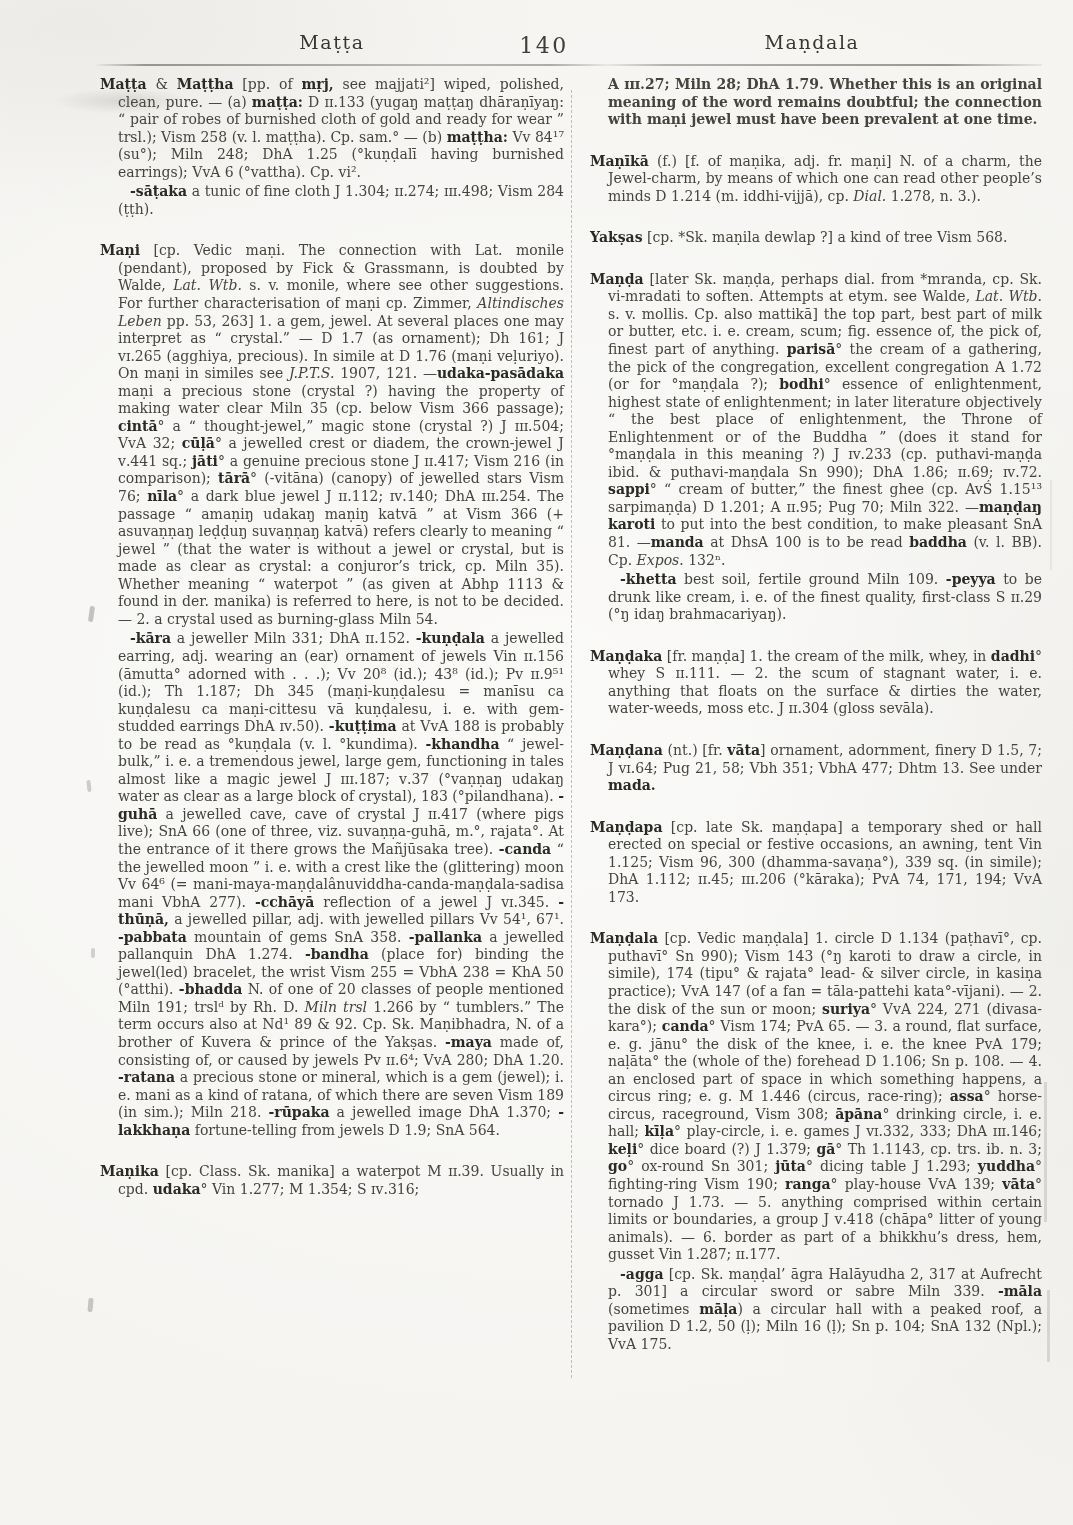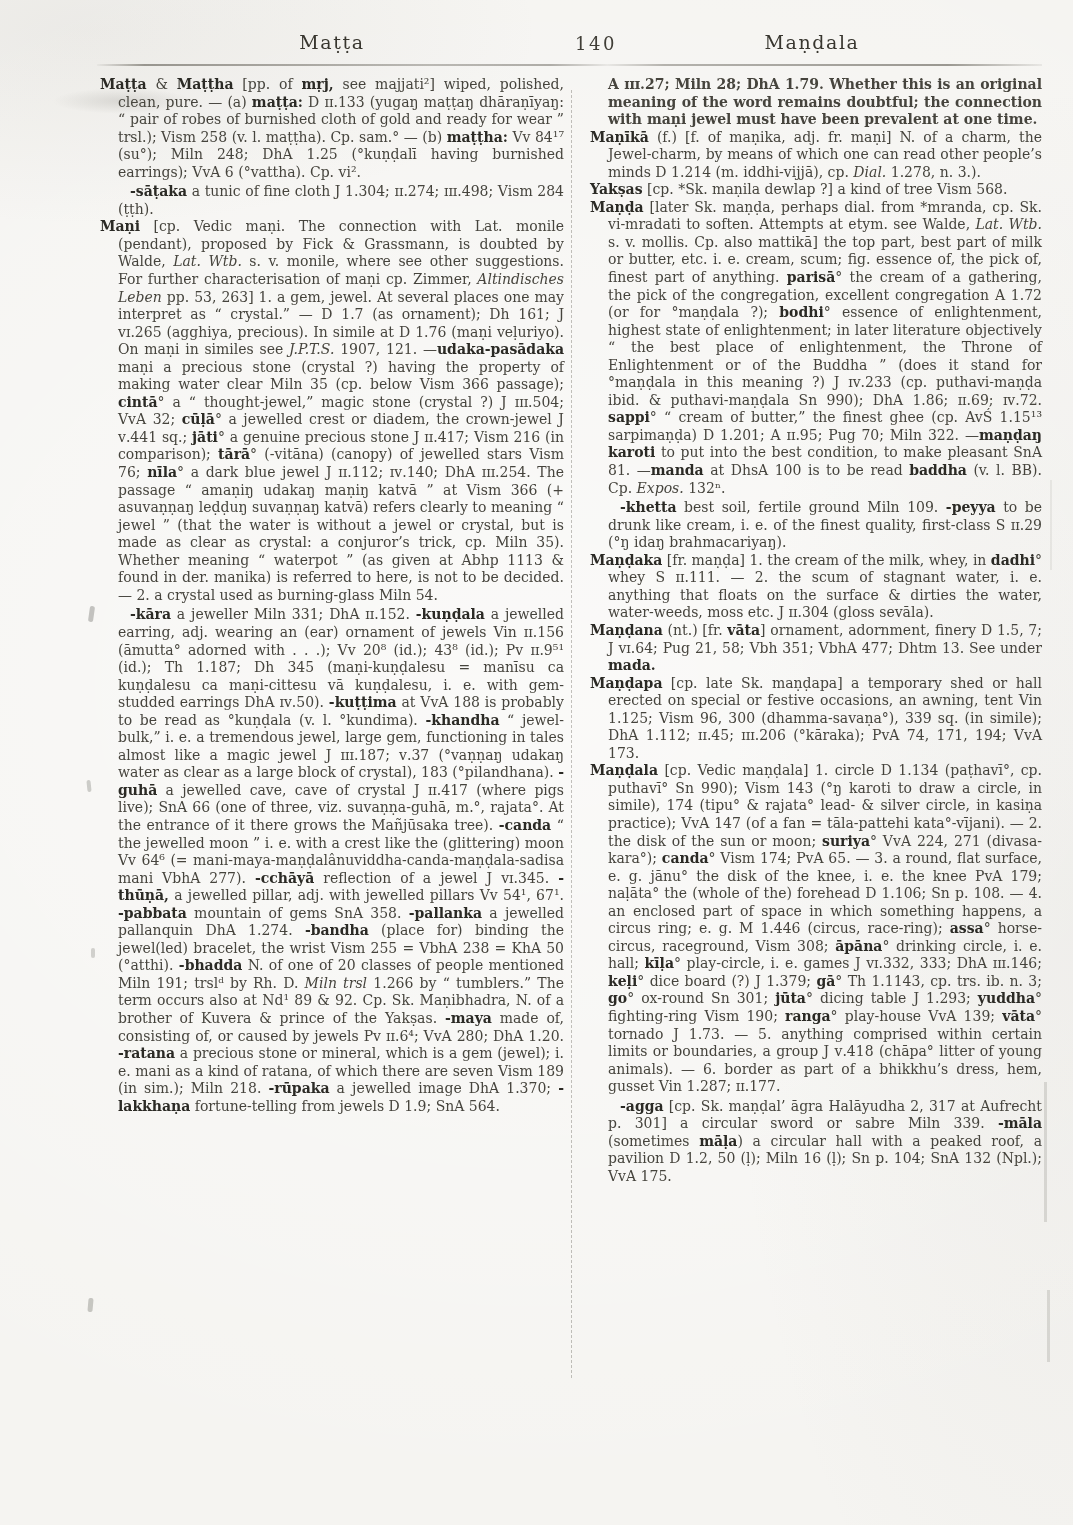--- a/index.html
+++ b/index.html
@@ -31,23 +31,23 @@
     font-size: 19px;
     letter-spacing: 1.6px;
     color: #38362f;
     white-space: nowrap;
   }
   .hw-left  { left: 332px; }
   .hw-right { left: 812px; }
   .pageno {
     position: absolute;
     top: 33px;
-    left: 596px;
+    left: 544px;
     transform: translateX(-50%);
-    font-size: 18px;
+    font-size: 22px;
     letter-spacing: 2.5px;
     color: #403e37;
     text-align: right;
   }
   .header-rule {
     position: absolute;
     top: 64px;
     left: 97px;
     width: 945px;
     height: 2px;
@@ -77,21 +77,21 @@
   }
   .col-left  { left: 100px; width: 464px; }
   .col-right { left: 590px; width: 452px; }
   .col p {
     margin: 0;
     font-size: 14px;
     line-height: 17.55px;
     color: #46443d;
     overflow-wrap: break-word;
   }
-  .col p.entry { padding-left: 18px; text-indent: -18px; margin-top: 0; }
+  .col p.entry { padding-left: 18px; text-indent: -18px; margin-top: 24px; }
   .col p.entry:first-child, .col p.cont:first-child { margin-top: 0; }
   .col p.sub   { padding-left: 18px; text-indent: 12px; margin-top: 2px; }
   .col p.cont  { padding-left: 18px; text-indent: 0; font-weight: bold; }
   .seg-b { font-weight: bold; color: #2b2a25; }
   .seg-i { font-style: italic; }
   
   .smudge-top-left {
     position: absolute;
     left: 52px; top: 88px;
     width: 140px; height: 26px;
@@ -116,20 +116,21 @@
   <div class="hw hw-right">Maṇḍala</div>
   <div class="header-rule"></div>
 
   <div class="column-divider"></div>
 
   <div class="col col-left" id="col-left">
       <p class="entry"><span class="seg-b">Maṭṭa</span><span> &amp; </span><span class="seg-b">Maṭṭha</span><span> [pp. of </span><span class="seg-b">mṛj,</span><span> see majjati²] wiped, polished, clean, pure. — (a) </span><span class="seg-b">maṭṭa:</span><span> D ɪɪ.133 (yugaŋ maṭṭaŋ dhāraṇīyaŋ: “ pair of robes of burnished cloth of gold and ready for wear ” trsl.); Vism 258 (v. l. maṭṭha). Cp. sam.° — (b) </span><span class="seg-b">maṭṭha:</span><span> Vv 84¹⁷ (su°); Miln 248; DhA 1.25 (°kuṇḍalī having burnished earrings); VvA 6 (°vattha). Cp. vi².</span></p>
       <p class="sub"><span class="seg-b">-sāṭaka</span><span> a tunic of fine cloth J 1.304; ɪɪ.274; ɪɪɪ.498; Vism 284 (ṭṭh).</span></p>
       <p class="entry"><span class="seg-b">Maṇi</span><span> [cp. Vedic maṇi. The connection with Lat. monile (pendant), proposed by Fick &amp; Grassmann, is doubted by Walde, </span><span class="seg-i">Lat. Wtb.</span><span> s. v. monile, where see other suggestions. For further characterisation of maṇi cp. Zimmer, </span><span class="seg-i">Altindisches Leben</span><span> pp. 53, 263] 1. a gem, jewel. At several places one may interpret as “ crystal.” — D 1.7 (as ornament); Dh 161; J ᴠɪ.265 (agghiya, precious). In simile at D 1.76 (maṇi veḷuriyo). On maṇi in similes see </span><span class="seg-i">J.P.T.S.</span><span> 1907, 121. —</span><span class="seg-b">udaka-pasādaka</span><span> maṇi a precious stone (crystal ?) having the property of making water clear Miln 35 (cp. below Vism 366 passage); </span><span class="seg-b">cintā</span><span>° a “ thought-jewel,” magic stone (crystal ?) J ɪɪɪ.504; VvA 32; </span><span class="seg-b">cūḷā</span><span>° a jewelled crest or diadem, the crown-jewel J ᴠ.441 sq.; </span><span class="seg-b">jāti</span><span>° a genuine precious stone J ɪɪ.417; Vism 216 (in comparison); </span><span class="seg-b">tārā</span><span>° (-vitāna) (canopy) of jewelled stars Vism 76; </span><span class="seg-b">nīla</span><span>° a dark blue jewel J ɪɪ.112; ɪᴠ.140; DhA ɪɪɪ.254. The passage “ amaṇiŋ udakaŋ maṇiŋ katvā ” at Vism 366 (+ asuvaṇṇaŋ leḍḍuŋ suvaṇṇaŋ katvā) refers clearly to meaning “ jewel ” (that the water is without a jewel or crystal, but is made as clear as crystal: a conjuror’s trick, cp. Miln 35). Whether meaning “ waterpot ” (as given at Abhp 1113 &amp; found in der. manika) is referred to here, is not to be decided. — 2. a crystal used as burning-glass Miln 54.</span></p>
       <p class="sub"><span class="seg-b">-kāra</span><span> a jeweller Miln 331; DhA ɪɪ.152. </span><span class="seg-b">-kuṇḍala</span><span> a jewelled earring, adj. wearing an (ear) ornament of jewels Vin ɪɪ.156 (āmutta° adorned with . . .); Vv 20⁸ (id.); 43⁸ (id.); Pv ɪɪ.9⁵¹ (id.); Th 1.187; Dh 345 (maṇi-kuṇḍalesu = manīsu ca kuṇḍalesu ca maṇi-cittesu vā kuṇḍalesu, i. e. with gem-studded earrings DhA ɪᴠ.50). </span><span class="seg-b">-kuṭṭima</span><span> at VvA 188 is probably to be read as °kuṇḍala (v. l. °kundima). </span><span class="seg-b">-khandha</span><span> “ jewel-bulk,” i. e. a tremendous jewel, large gem, functioning in tales almost like a magic jewel J ɪɪɪ.187; ᴠ.37 (°vaṇṇaŋ udakaŋ water as clear as a large block of crystal), 183 (°pilandhana). </span><span class="seg-b">-guhā</span><span> a jewelled cave, cave of crystal J ɪɪ.417 (where pigs live); SnA 66 (one of three, viz. suvaṇṇa-guhā, m.°, rajata°. At the entrance of it there grows the Mañjūsaka tree). </span><span class="seg-b">-canda</span><span> “ the jewelled moon ” i. e. with a crest like the (glittering) moon Vv 64⁶ (= mani-maya-maṇḍalânuviddha-canda-maṇḍala-sadisa mani VbhA 277). </span><span class="seg-b">-cchāyā</span><span> reflection of a jewel J ᴠɪ.345. </span><span class="seg-b">-thūṇā,</span><span> a jewelled pillar, adj. with jewelled pillars Vv 54¹, 67¹. </span><span class="seg-b">-pabbata</span><span> mountain of gems SnA 358. </span><span class="seg-b">-pallanka</span><span> a jewelled pallanquin DhA 1.274. </span><span class="seg-b">-bandha</span><span> (place for) binding the jewel(led) bracelet, the wrist Vism 255 = VbhA 238 = KhA 50 (°atthi). </span><span class="seg-b">-bhadda</span><span> N. of one of 20 classes of people mentioned Miln 191; trslᵈ by Rh. D. </span><span class="seg-i">Miln trsl</span><span> 1.266 by “ tumblers.” The term occurs also at Nd¹ 89 &amp; 92. Cp. Sk. Maṇibhadra, N. of a brother of Kuvera &amp; prince of the Yakṣas. </span><span class="seg-b">-maya</span><span> made of, consisting of, or caused by jewels Pv ɪɪ.6⁴; VvA 280; DhA 1.20. </span><span class="seg-b">-ratana</span><span> a precious stone or mineral, which is a gem (jewel); i. e. mani as a kind of ratana, of which there are seven Vism 189 (in sim.); Miln 218. </span><span class="seg-b">-rūpaka</span><span> a jewelled image DhA 1.370; </span><span class="seg-b">-lakkhaṇa</span><span> fortune-telling from jewels D 1.9; SnA 564.</span></p>
+      <p class="entry"><span class="seg-b">Maṇika</span><span> [cp. Class. Sk. manika] a waterpot M ɪɪ.39. Usually in cpd. </span><span class="seg-b">udaka</span><span>° Vin 1.277; M 1.354; S ɪᴠ.316;</span></p>
     </div>
   <div class="col col-right" id="col-right">
       <p class="cont"><span>A ɪɪɪ.27; Miln 28; DhA 1.79. Whether this is an original meaning of the word remains doubtful; the connection with maṇi jewel must have been prevalent at one time.</span></p>
       <p class="entry"><span class="seg-b">Maṇīkā</span><span> (f.) [f. of maṇika, adj. fr. maṇi] N. of a charm, the Jewel-charm, by means of which one can read other people’s minds D 1.214 (m. iddhi-vijjā), cp. </span><span class="seg-i">Dial.</span><span> 1.278, n. 3.).</span></p>
       <p class="entry"><span class="seg-b">Yakṣas</span><span> [cp. *Sk. maṇila dewlap ?] a kind of tree Vism 568.</span></p>
       <p class="entry"><span class="seg-b">Maṇḍa</span><span> [later Sk. maṇḍa, perhaps dial. from *mranda, cp. Sk. vi-mradati to soften. Attempts at etym. see Walde, </span><span class="seg-i">Lat. Wtb.</span><span> s. v. mollis. Cp. also mattikā] the top part, best part of milk or butter, etc. i. e. cream, scum; fig. essence of, the pick of, finest part of anything. </span><span class="seg-b">parisā</span><span>° the cream of a gathering, the pick of the congregation, excellent congregation A 1.72 (or for °maṇḍala ?); </span><span class="seg-b">bodhi</span><span>° essence of enlightenment, highest state of enlightenment; in later literature objectively “ the best place of enlightenment, the Throne of Enlightenment or of the Buddha ” (does it stand for °maṇḍala in this meaning ?) J ɪᴠ.233 (cp. puthavi-maṇḍa ibid. &amp; puthavi-maṇḍala Sn 990); DhA 1.86; ɪɪ.69; ɪᴠ.72. </span><span class="seg-b">sappi</span><span>° “ cream of butter,” the finest ghee (cp. AvŚ 1.15¹³ sarpimaṇḍa) D 1.201; A ɪɪ.95; Pug 70; Miln 322. —</span><span class="seg-b">maṇḍaŋ karoti</span><span> to put into the best condition, to make pleasant SnA 81. —</span><span class="seg-b">manda</span><span> at DhsA 100 is to be read </span><span class="seg-b">baddha</span><span> (v. l. BB). Cp. </span><span class="seg-i">Expos.</span><span> 132ⁿ.</span></p>
       <p class="sub"><span class="seg-b">-khetta</span><span> best soil, fertile ground Miln 109. </span><span class="seg-b">-peyya</span><span> to be drunk like cream, i. e. of the finest quality, first-class S ɪɪ.29 (°ŋ idaŋ brahmacariyaŋ).</span></p>
       <p class="entry"><span class="seg-b">Maṇḍaka</span><span> [fr. maṇḍa] 1. the cream of the milk, whey, in </span><span class="seg-b">dadhi</span><span>° whey S ɪɪ.111. — 2. the scum of stagnant water, i. e. anything that floats on the surface &amp; dirties the water, water-weeds, moss etc. J ɪɪ.304 (gloss sevāla).</span></p>
       <p class="entry"><span class="seg-b">Maṇḍana</span><span> (nt.) [fr. </span><span class="seg-b">vāta</span><span>] ornament, adornment, finery D 1.5, 7; J ᴠɪ.64; Pug 21, 58; Vbh 351; VbhA 477; Dhtm 13. See under </span><span class="seg-b">mada.</span></p>
       <p class="entry"><span class="seg-b">Maṇḍapa</span><span> [cp. late Sk. maṇḍapa] a temporary shed or hall erected on special or festive occasions, an awning, tent Vin 1.125; Vism 96, 300 (dhamma-savaṇa°), 339 sq. (in simile); DhA 1.112; ɪɪ.45; ɪɪɪ.206 (°kāraka); PvA 74, 171, 194; VvA 173.</span></p>

